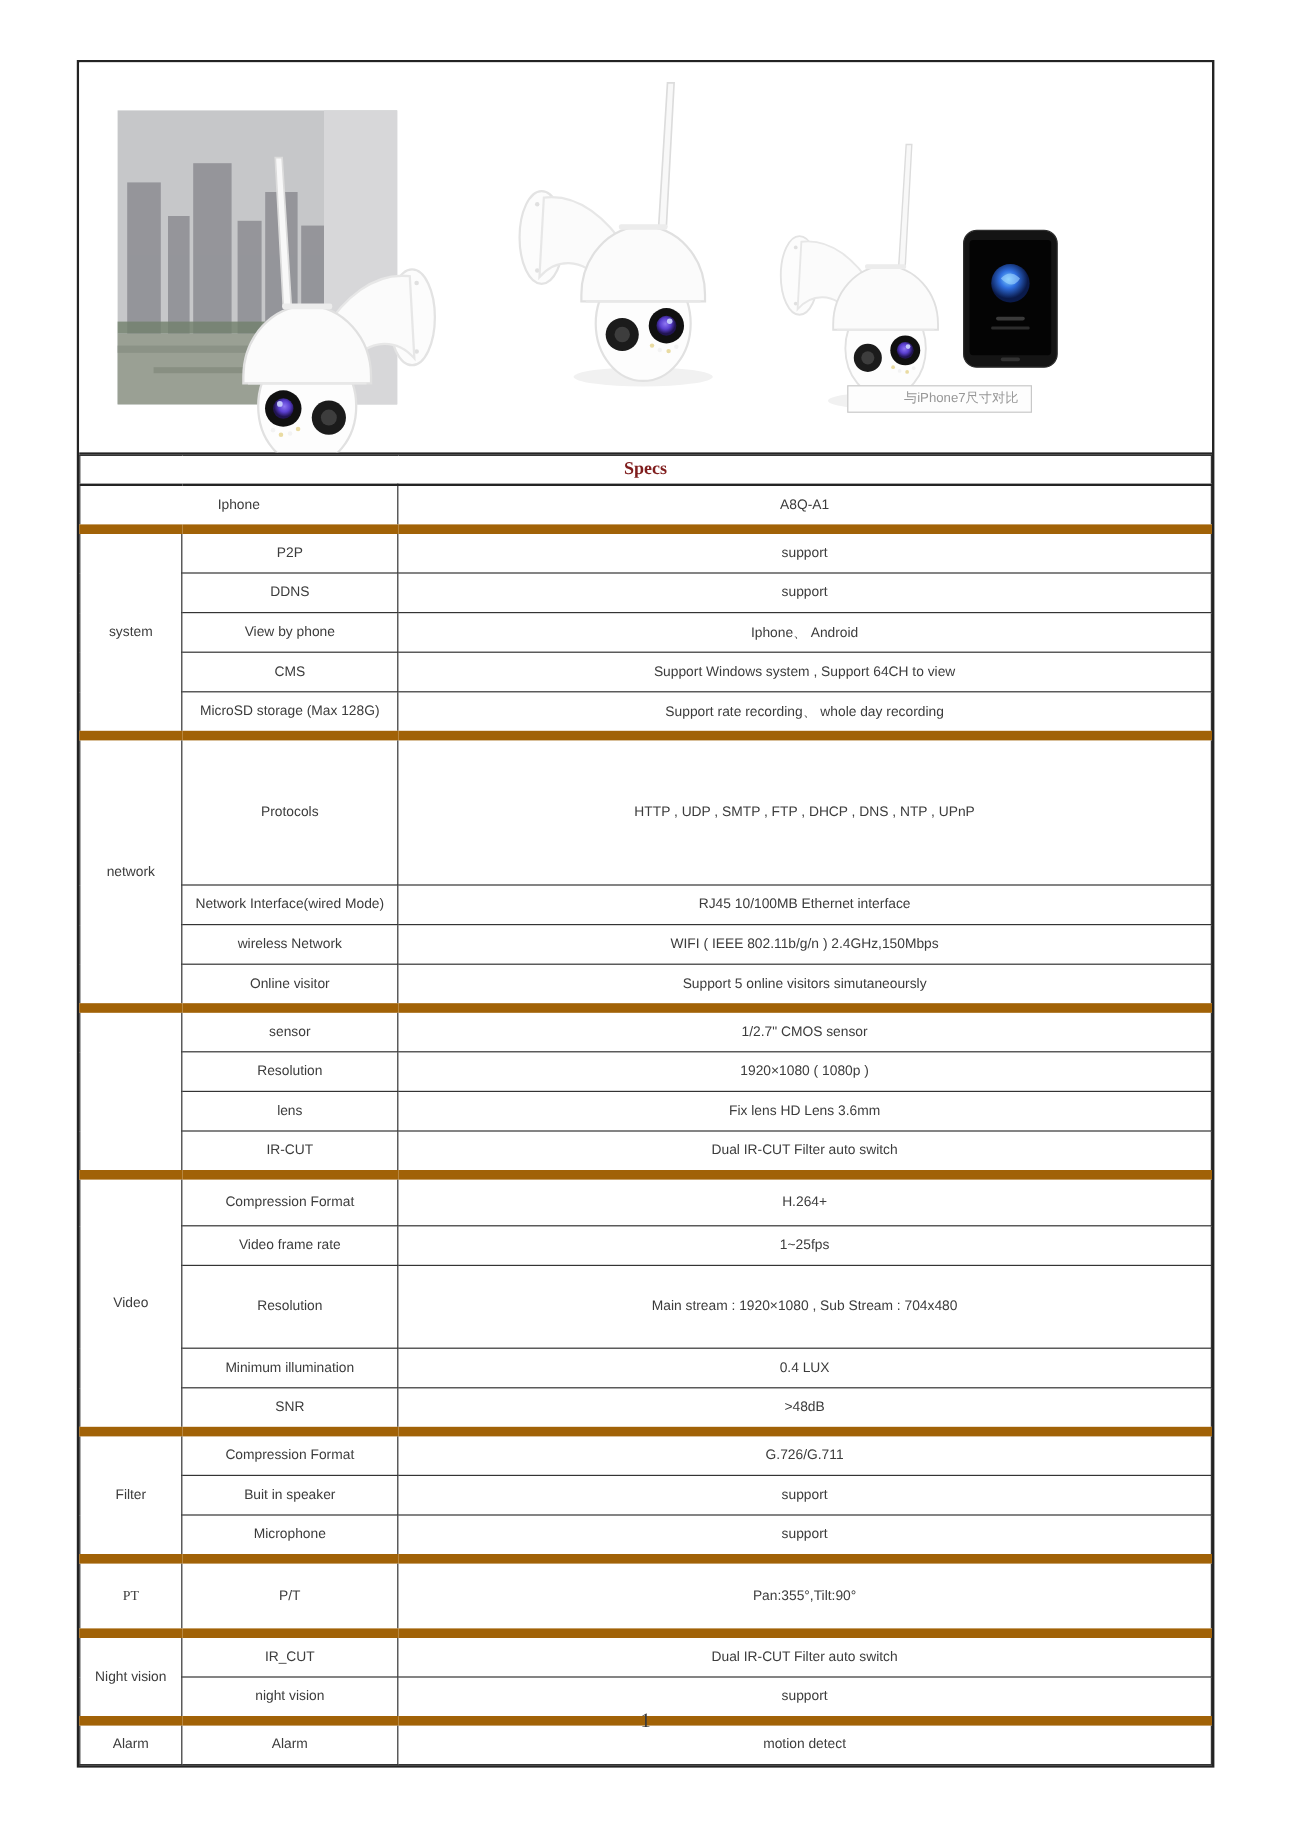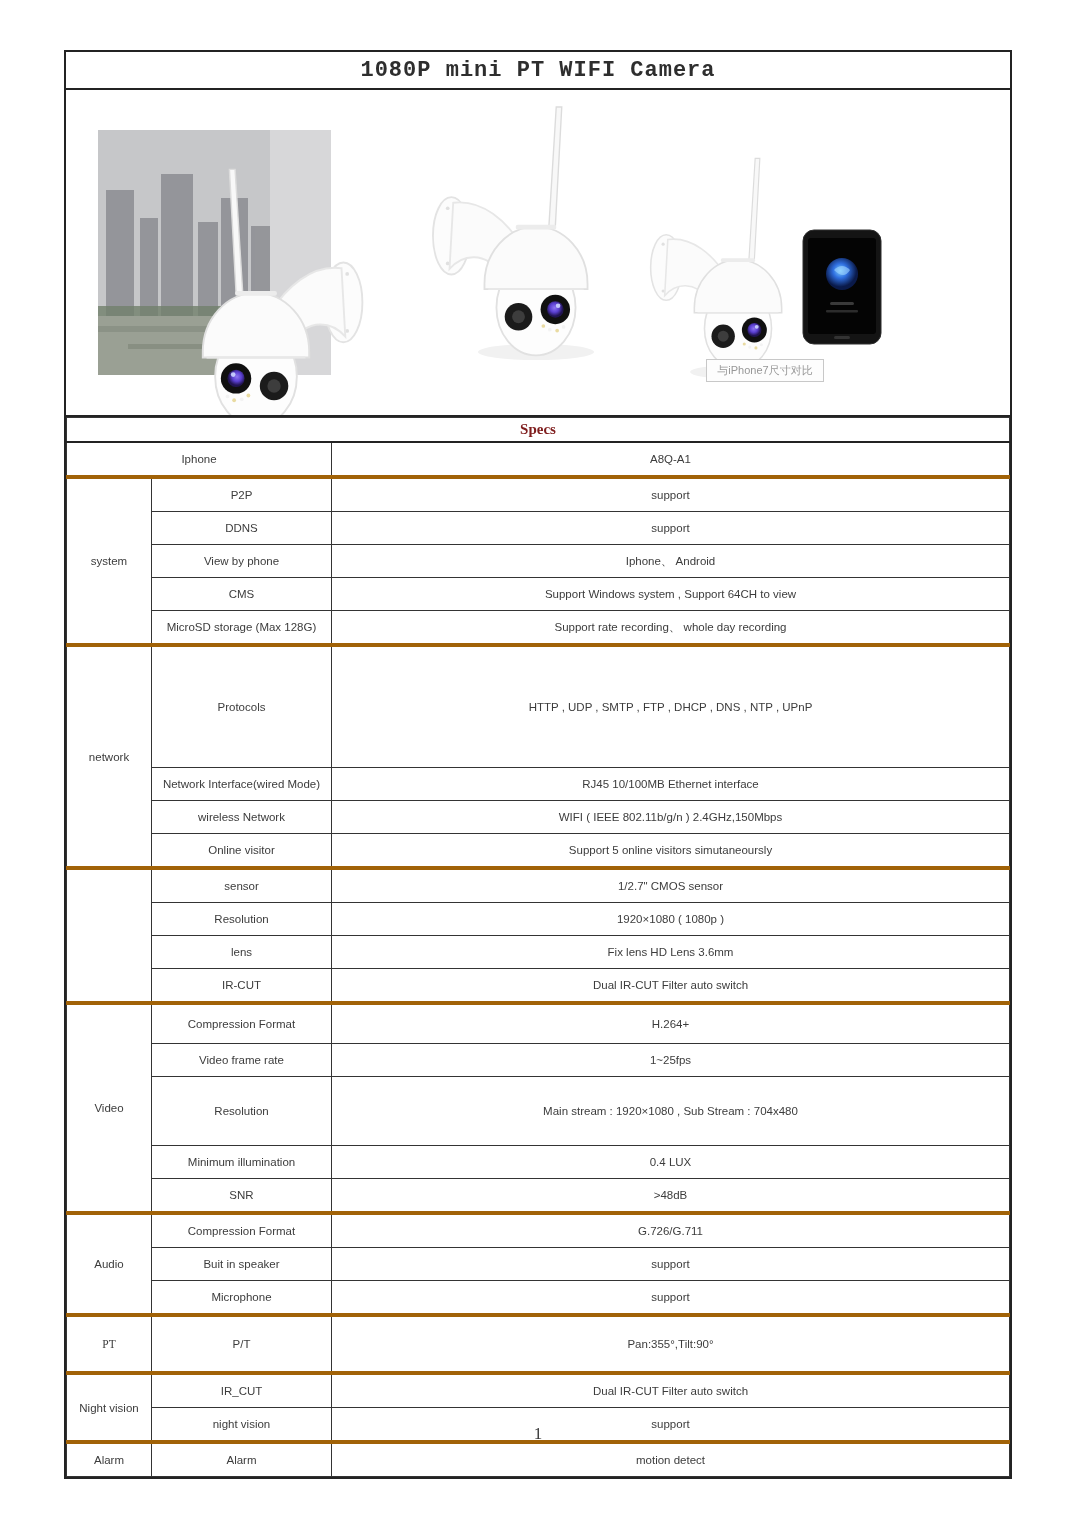--- a/index.html
+++ b/index.html
@@ -1,39 +1,36 @@
 <!DOCTYPE html>
 <html><head>
 <meta charset="utf-8">
 <style>
   html,body{margin:0;padding:0;background:#ffffff;}
   body{width:1076px;height:1521px;position:relative;font-family:"Liberation Sans",sans-serif;}
   .sheet{position:absolute;left:64px;top:50px;width:944px;border:2px solid #232323;background:#fff;}
   .title-row{height:36px;border-bottom:2px solid #232323;display:flex;align-items:center;justify-content:center;}
   .title-row .t{font-family:"Liberation Mono","DejaVu Sans Mono",monospace;font-size:22px;font-weight:bold;letter-spacing:1px;color:#2e2e2e;}
   .images{position:relative;height:325px;border-bottom:2px solid #232323;background:#fff;overflow:hidden;}
-  .caption-box{position:absolute;left:640px;top:269px;width:116px;height:21px;border:1px solid #c8c8c8;background:#fdfdfd;color:#979797;font-size:11px;line-height:21px;text-align:center;}
+  .caption-box{position:absolute;left:640px;top:269px;width:116px;height:21px;border:1px solid #c8c8c8;background:#fdfdfd;color:#979797;font-size:11px;line-height:21px;text-align:center;padding-left:36px;}
   table.specs{width:100%;border-collapse:collapse;table-layout:fixed;}
   table.specs col.c1{width:85px;} table.specs col.c2{width:180px;}
   table.specs td{border:1px solid #343434;font-size:11.5px;color:#3c3c3c;text-align:center;vertical-align:middle;padding:2px 6px;height:28px;overflow:hidden;}
   tr.specs-header td{border-bottom:2px solid #232323;font-family:"Liberation Serif",serif;font-weight:bold;font-size:15px;color:#7f1d1d;height:19px;}
-  tr.gs > td{border-top:4px solid #a16207;}
+  tr.gs > td{border-top:8px solid #a16207;}
   td.cat{font-size:11.5px;color:#3c3c3c;}
   td.cat-serif{font-family:"Liberation Serif",serif;font-size:13px;color:#4a4a4a;border-radius:11px;}
   tr.h-xl td{height:116px;} tr.h-lg td{height:64px;} tr.h-md td{height:50px;} tr.h-sm td{height:34px;}
   .page-num{position:absolute;left:0;width:100%;top:1424px;text-align:center;font-family:"Liberation Serif",serif;font-size:17px;color:#3a3a3a;}
 </style>
 </head>
 <body>
 
 <div class="sheet">
 
-  <div class="title-row">
-    <span class="t">1080P mini PT WIFI Camera</span>
-  </div>
 
   <div class="images">
     <svg width="944" height="325" viewBox="0 0 944 325">
       <defs>
         <radialGradient id="lensGrad" cx="45%" cy="40%">
           <stop offset="0%" stop-color="#8f77f2"></stop>
             <stop offset="55%" stop-color="#5a3fd0"></stop>
             <stop offset="100%" stop-color="#211452"></stop>
         </radialGradient>
         <radialGradient id="blueGrad" cx="45%" cy="40%">
@@ -200,21 +197,21 @@
     <tr>
       <td>Minimum illumination</td>
       <td>0.4 LUX</td>
     </tr>
     <tr>
       <td>SNR</td>
       <td>&gt;48dB</td>
     </tr>
 
     <tr class="gs">
-      <td class="cat" rowspan="3">Audio</td>
+      <td class="cat" rowspan="3">Filter</td>
       <td>Compression Format</td>
       <td>G.726/G.711</td>
     </tr>
     <tr>
       <td>Buit in speaker</td>
       <td>support</td>
     </tr>
     <tr>
       <td>Microphone</td>
       <td>support</td>

